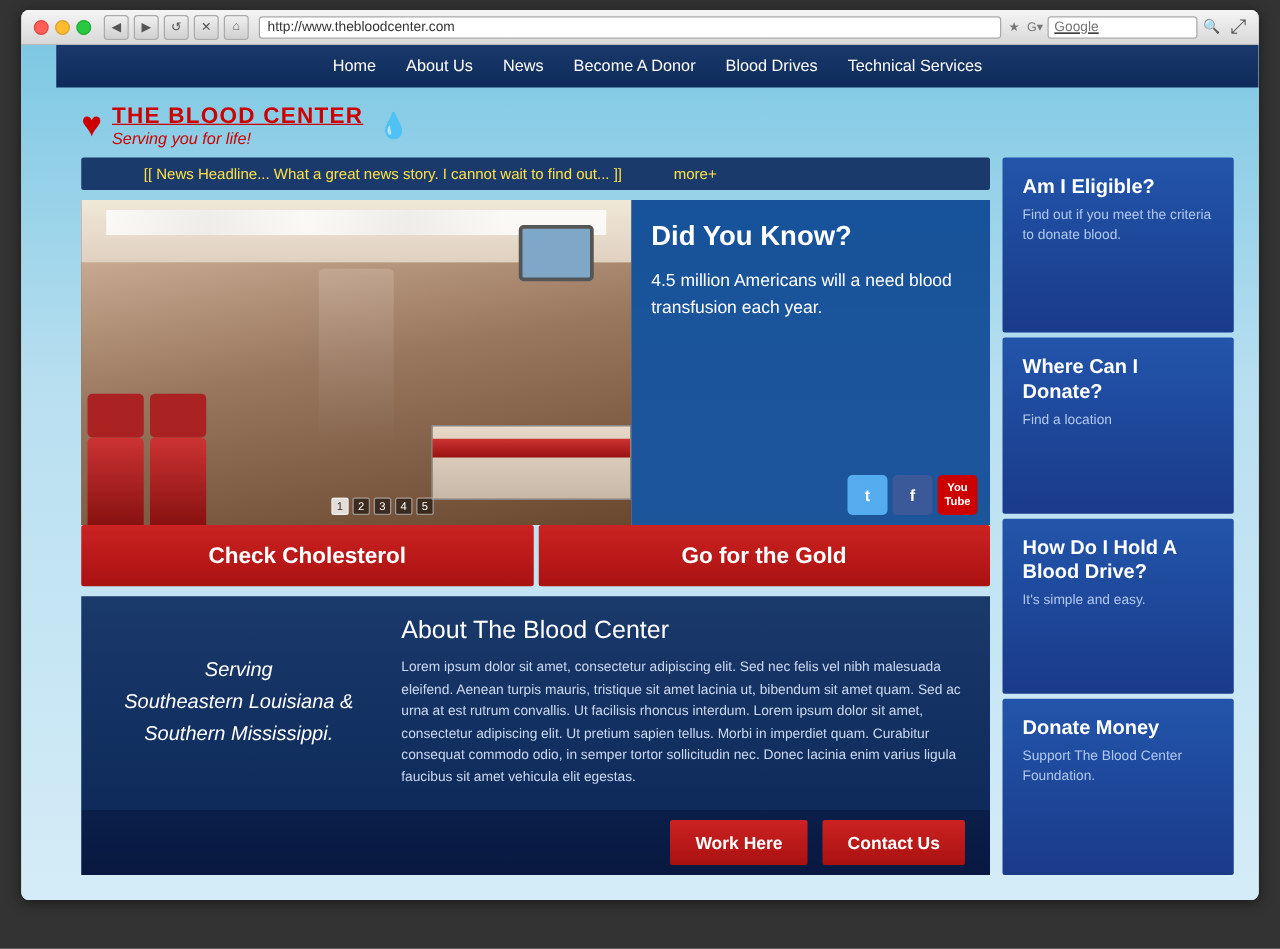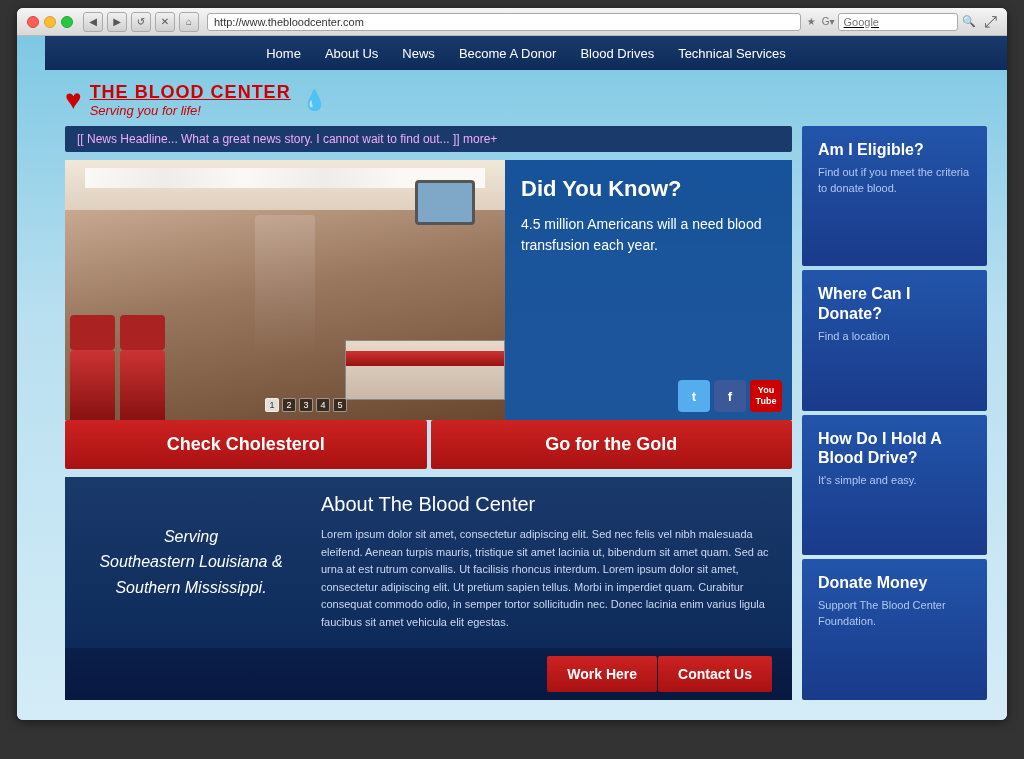--- a/index.html
+++ b/index.html
@@ -161,21 +161,21 @@
 
     
     .news-ticker {
       background: #1a3a6b;
       color: white;
       padding: 6px 12px;
       font-size: 12px;
       margin-bottom: 8px;
       border-radius: 2px;
     }
-    .news-ticker span { color: #f0abfc; cursor: pointer; }
+    .news-ticker span { color: #fde047; cursor: pointer; margin-left: 38px; }
 
     
     .main-image-area {
       display: flex;
       gap: 0;
       margin-bottom: 0;
       position: relative;
     }
 
     .slideshow-img {
@@ -321,21 +321,21 @@
     .about-right p {
       font-size: 11px;
       line-height: 1.6;
       color: #ccd8f0;
     }
 
     
     .footer-btns {
       display: flex;
       justify-content: flex-end;
-      gap: 1px;
+      gap: 12px;
       padding: 8px 20px;
       background: linear-gradient(180deg, #0a1f4a 0%, #081840 100%);
     }
     .footer-btn {
       padding: 10px 20px;
       font-size: 14px;
       font-weight: bold;
       color: white;
       border: none;
       cursor: pointer;

